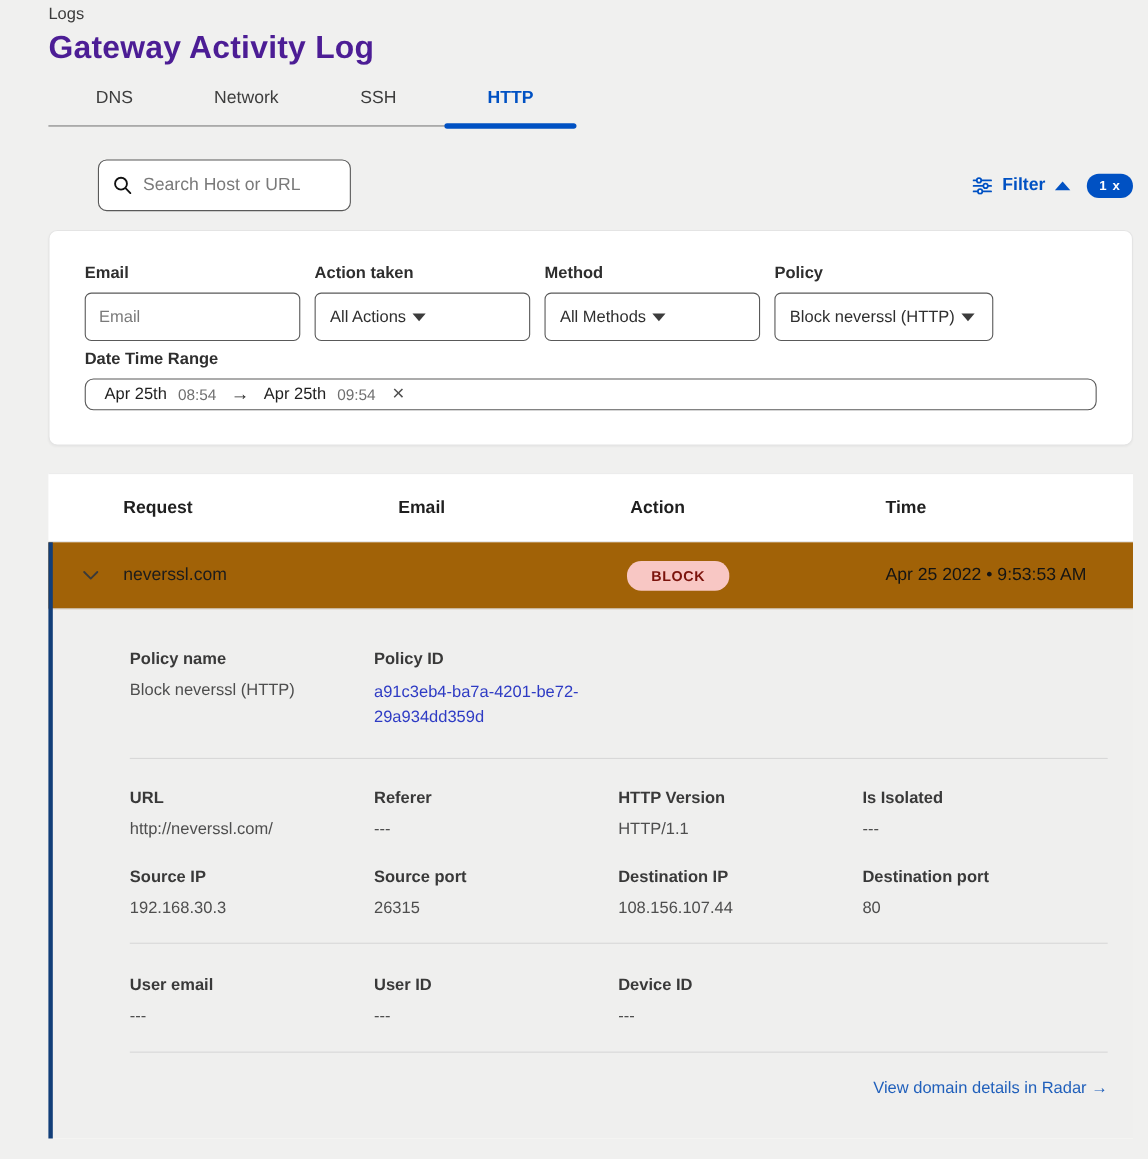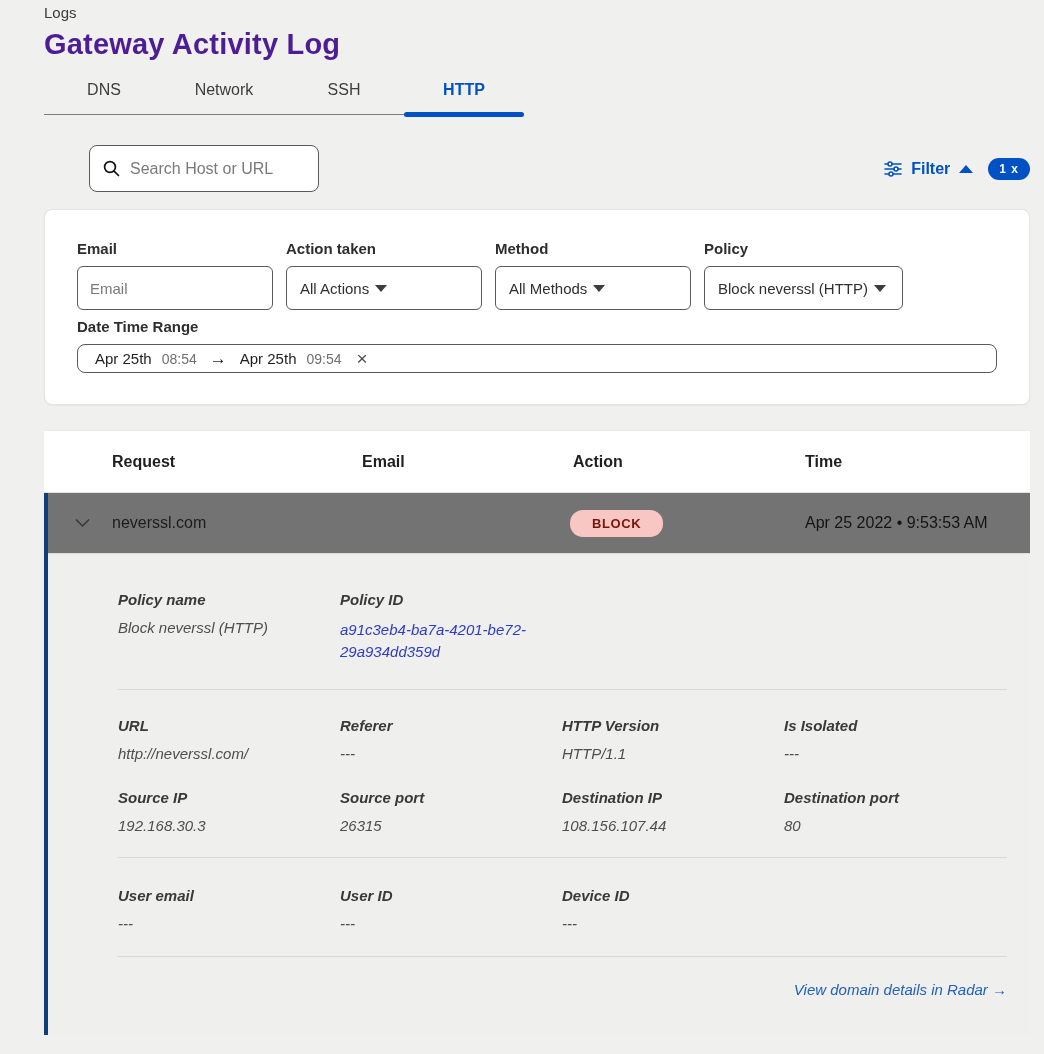--- a/index.html
+++ b/index.html
@@ -49,30 +49,30 @@
   .dr-arrow { font-size:17px; color:#1f1f1f; padding:0 3px; }
   .dr-close { font-size:19px; color:#4f4f4f; margin-left:5px; cursor:pointer; line-height:1; }
 
   
   .table-card { margin-top:25px; background:#fff; border-top:1px solid #ececec; }
   .tgrid { display:grid; grid-template-columns:250px 211px 232px 1fr; align-items:center; }
   .thead { height:62px; border-bottom:1px solid #e3e3e3; }
   .th { font-size:16px; font-weight:bold; color:#1f1f1f; padding-left:68px; }
   .log-row-wrap { position:relative; }
   .log-row-wrap::before { content:""; position:absolute; left:0; top:0; bottom:0; width:4px; background:#123e78; z-index:2; }
-  .trow { height:61px; border-bottom:1px solid #dcdcdc; background:#737373; }
+  .trow { height:61px; border-bottom:1px solid #dcdcdc; background:#a16207; }
   .cell-request { padding-left:68px; position:relative; font-size:16px; color:#1c1c1c; }
   .chevron { position:absolute; left:31px; top:50%; transform:translateY(-50%); cursor:pointer; display:flex; }
   .badge-block { display:inline-block; background:#f8c7c4; color:#7b130c; font-size:13px; font-weight:bold; letter-spacing:.6px; border-radius:13px; padding:6px 22px; margin-left:65px; }
   .cell-time { padding-left:68px; font-size:16px; color:#141414; }
 
   
   .details { background:#efefee; min-height:481px; }
   .details-inner { margin:0 23px 0 74px; }
-  .dsection { border-bottom:1px solid #d8d8d8;font-style:italic; }
+  .dsection { border-bottom:1px solid #d8d8d8; }
   .dsection.last { border-bottom:none; }
   .dgrid { display:grid; grid-template-columns:222px 222px 222px 1fr; }
   .dlabel { font-size:15px; font-weight:bold; color:#393939; }
   .dvalue { margin-top:11px; font-size:15px; color:#4e4e4e; }
   .sec-policy { padding:37px 0 26px; }
   .policy-id-link { color:#2e3bc4; cursor:pointer; max-width:196px; display:inline-block; line-height:1.45; }
   .sec-http { padding:27px 0 23px; }
   .drow2 { margin-top:27px; }
   .sec-user { padding:29px 0 24px; }
   .radar-row { padding-top:24px; text-align:right; }

